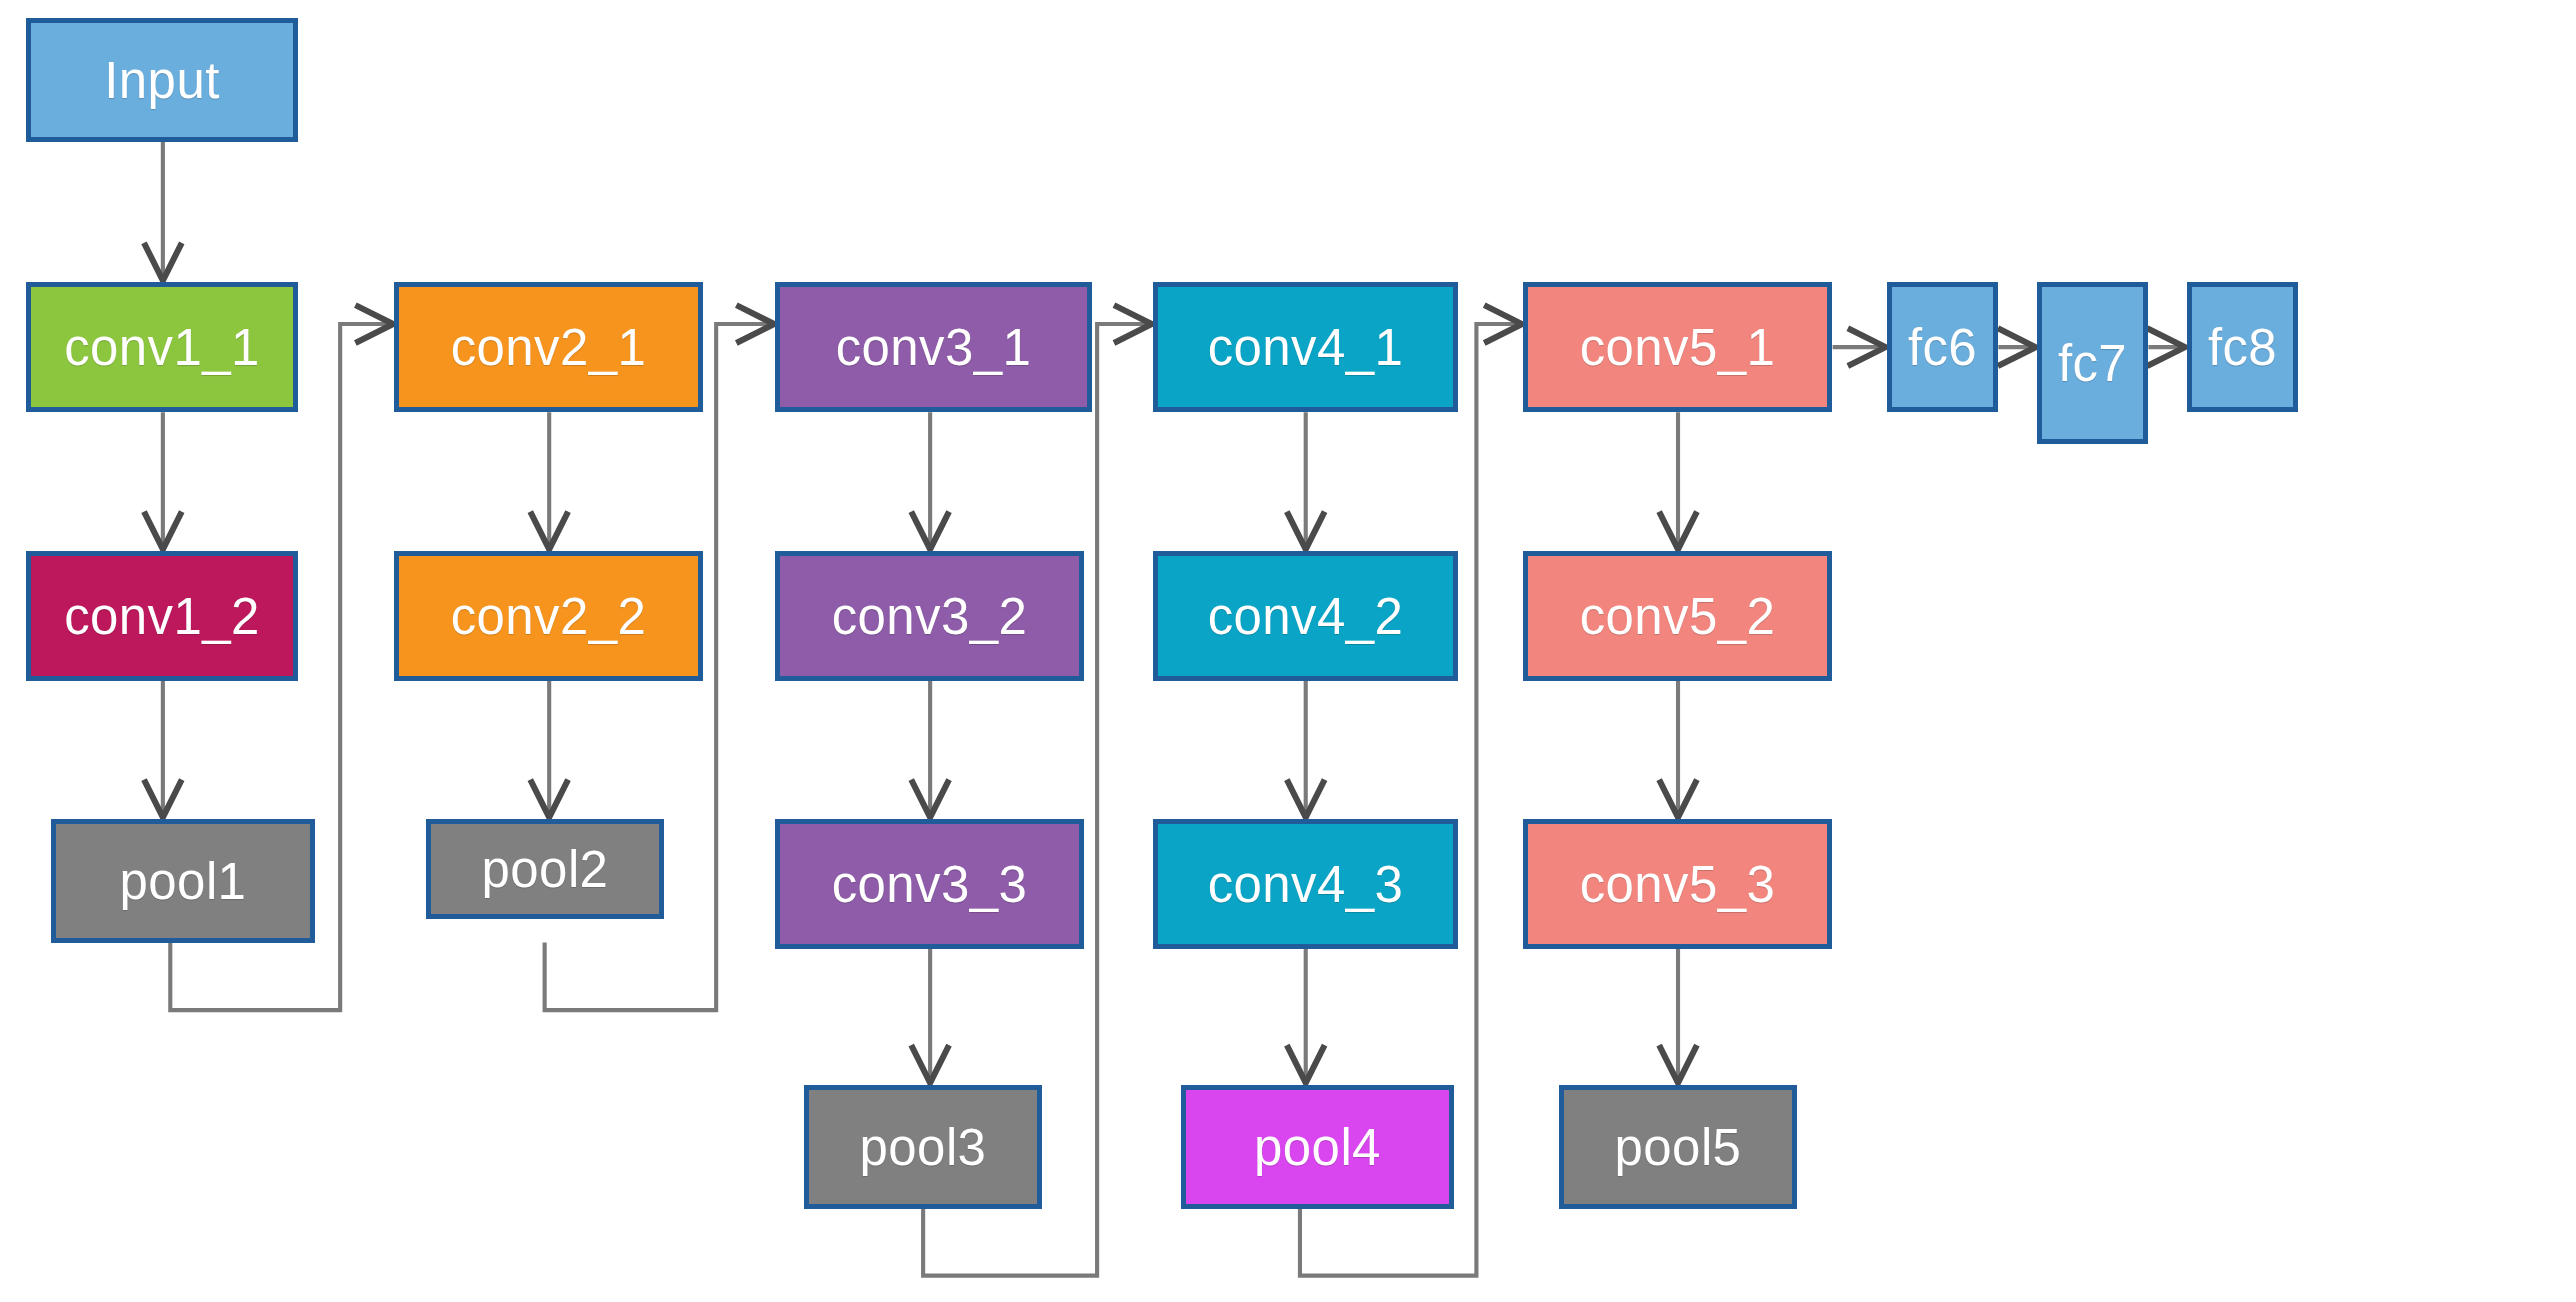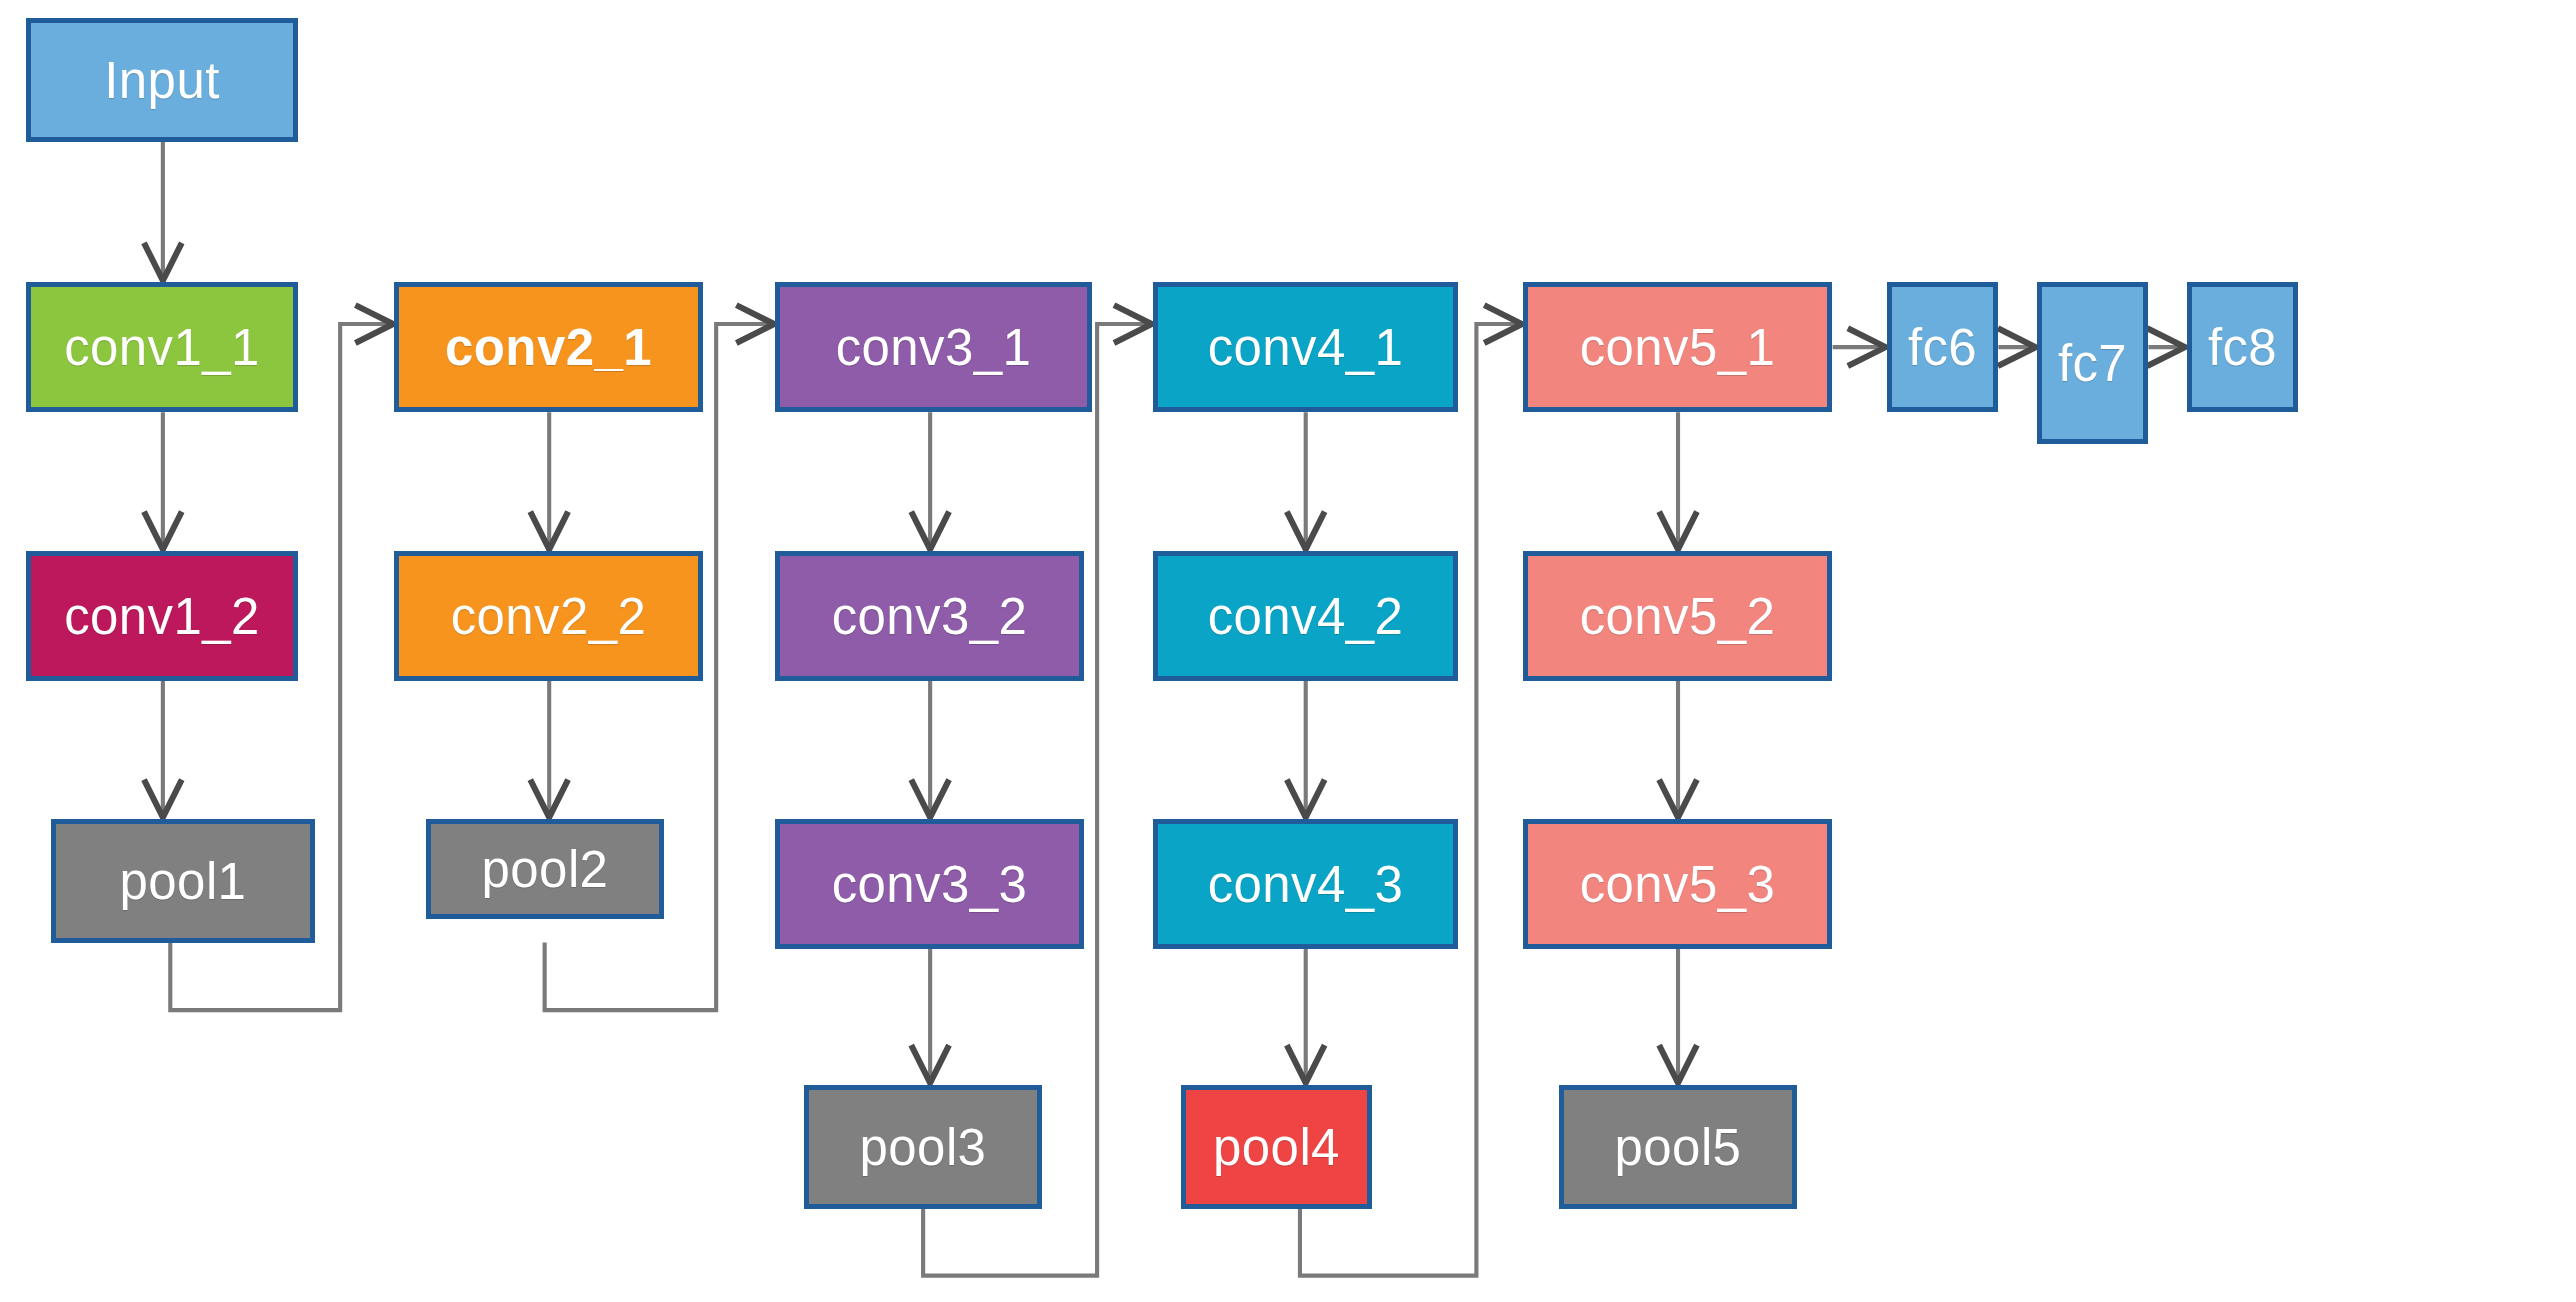--- a/index.html
+++ b/index.html
@@ -85,21 +85,21 @@
       </div>
       <div class="node" style="left: 26px; top: 282px; width: 272px; height: 130px; background: rgb(140, 198, 62); border-color: rgb(31, 92, 153);">
         <span class="node-label">conv1_1</span>
       </div>
       <div class="node" style="left: 26px; top: 551px; width: 272px; height: 130px; background: #be185d; border-color: rgb(31, 92, 153);">
         <span class="node-label">conv1_2</span>
       </div>
       <div class="node" style="left: 51px; top: 819px; width: 264px; height: 124px; background: rgb(128, 128, 128); border-color: rgb(31, 92, 153);">
         <span class="node-label">pool1</span>
       </div>
-      <div class="node" style="left: 394px; top: 282px; width: 309px; height: 130px; background: rgb(247, 148, 30); border-color: rgb(31, 92, 153); font-weight: bold;">
+      <div class="node" style="left: 394px; top: 282px; width: 309px; height: 130px; background: rgb(247, 148, 30); border-color: rgb(31, 92, 153);">
         <span class="node-label">conv2_1</span>
       </div>
       <div class="node" style="left: 394px; top: 551px; width: 309px; height: 130px; background: rgb(247, 148, 30); border-color: rgb(31, 92, 153);">
         <span class="node-label">conv2_2</span>
       </div>
       <div class="node" style="left: 426px; top: 819px; width: 238px; height: 100px; background: rgb(128, 128, 128); border-color: rgb(31, 92, 153);">
         <span class="node-label">pool2</span>
       </div>
       <div class="node" style="left: 775px; top: 282px; width: 317px; height: 130px; background: rgb(142, 92, 168); border-color: rgb(31, 92, 153);">
         <span class="node-label">conv3_1</span>
@@ -115,21 +115,21 @@
       </div>
       <div class="node" style="left: 1153px; top: 282px; width: 305px; height: 130px; background: rgb(10, 165, 198); border-color: rgb(31, 92, 153);">
         <span class="node-label">conv4_1</span>
       </div>
       <div class="node" style="left: 1153px; top: 551px; width: 305px; height: 130px; background: rgb(10, 165, 198); border-color: rgb(31, 92, 153);">
         <span class="node-label">conv4_2</span>
       </div>
       <div class="node" style="left: 1153px; top: 819px; width: 305px; height: 130px; background: rgb(10, 165, 198); border-color: rgb(31, 92, 153);">
         <span class="node-label">conv4_3</span>
       </div>
-      <div class="node" style="left: 1181px; top: 1085px; width: 191px; height: 124px; background: #ef4444; border-color: rgb(31, 92, 153);">
+      <div class="node" style="left: 1181px; top: 1085px; width: 273px; height: 124px; background: #d946ef; border-color: rgb(31, 92, 153);">
         <span class="node-label">pool4</span>
       </div>
       <div class="node" style="left: 1523px; top: 282px; width: 309px; height: 130px; background: rgb(242, 134, 127); border-color: rgb(31, 92, 153);">
         <span class="node-label">conv5_1</span>
       </div>
       <div class="node" style="left: 1523px; top: 551px; width: 309px; height: 130px; background: rgb(242, 134, 127); border-color: rgb(31, 92, 153);">
         <span class="node-label">conv5_2</span>
       </div>
       <div class="node" style="left: 1523px; top: 819px; width: 309px; height: 130px; background: rgb(242, 134, 127); border-color: rgb(31, 92, 153);">
         <span class="node-label">conv5_3</span>

